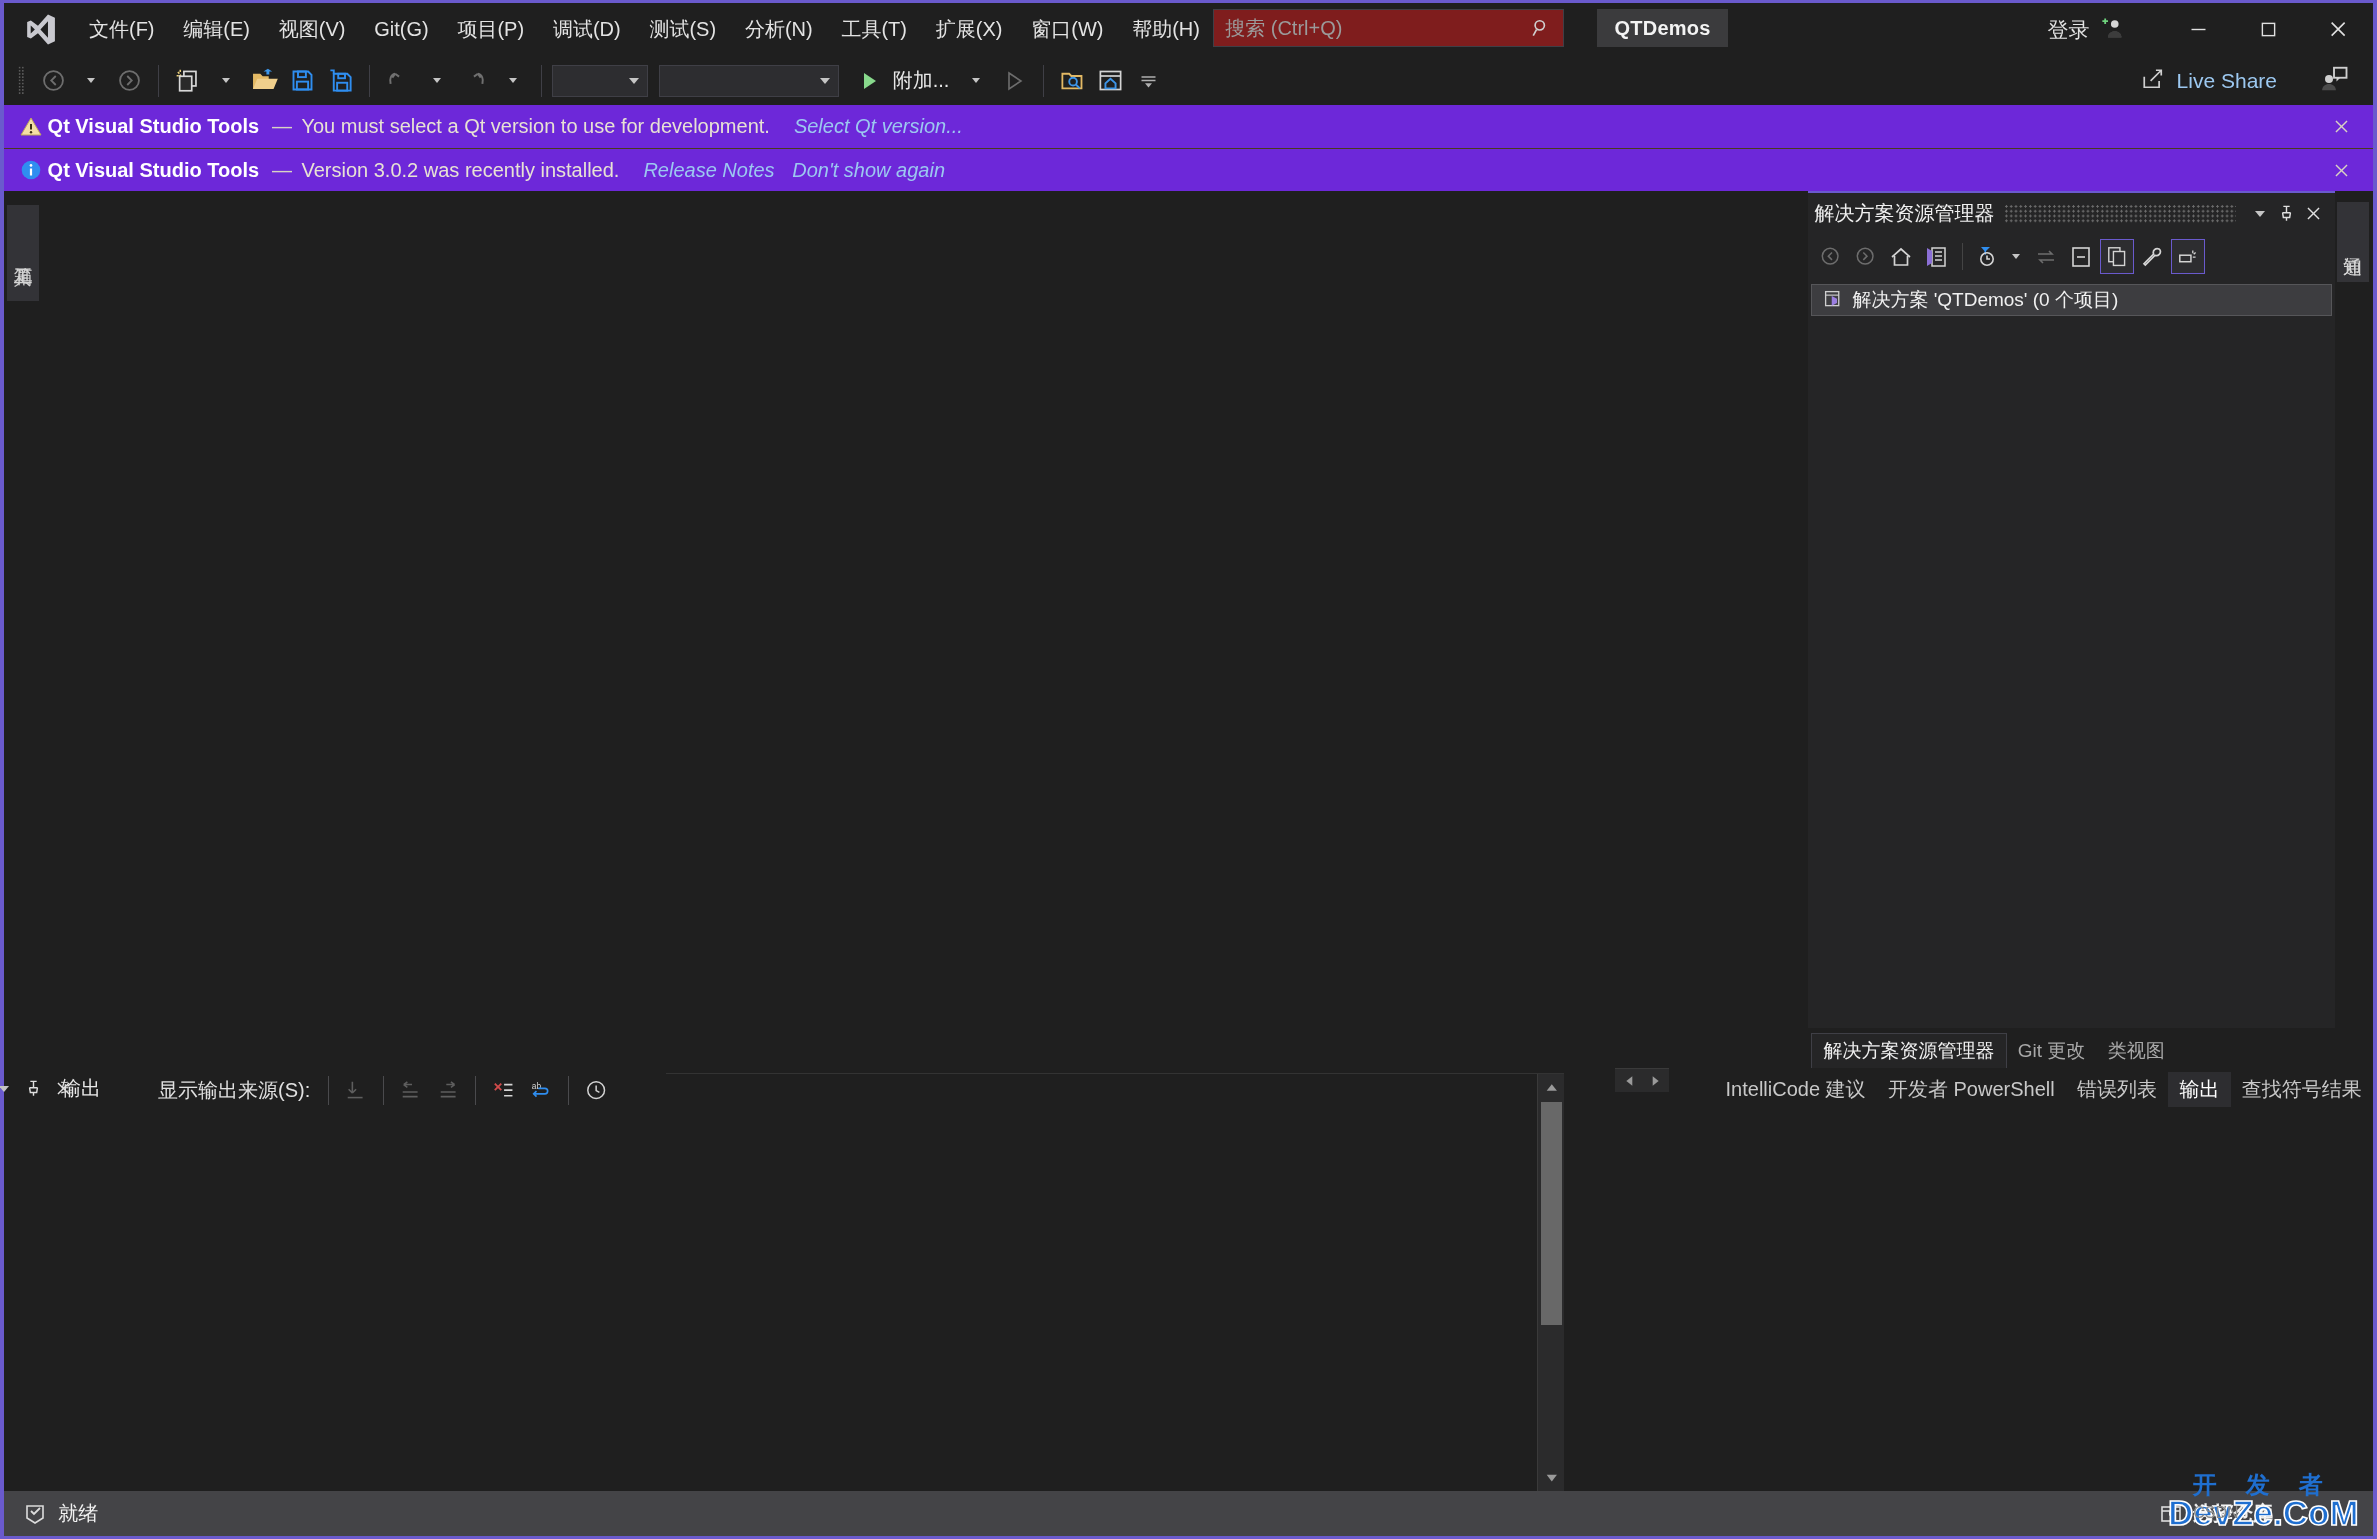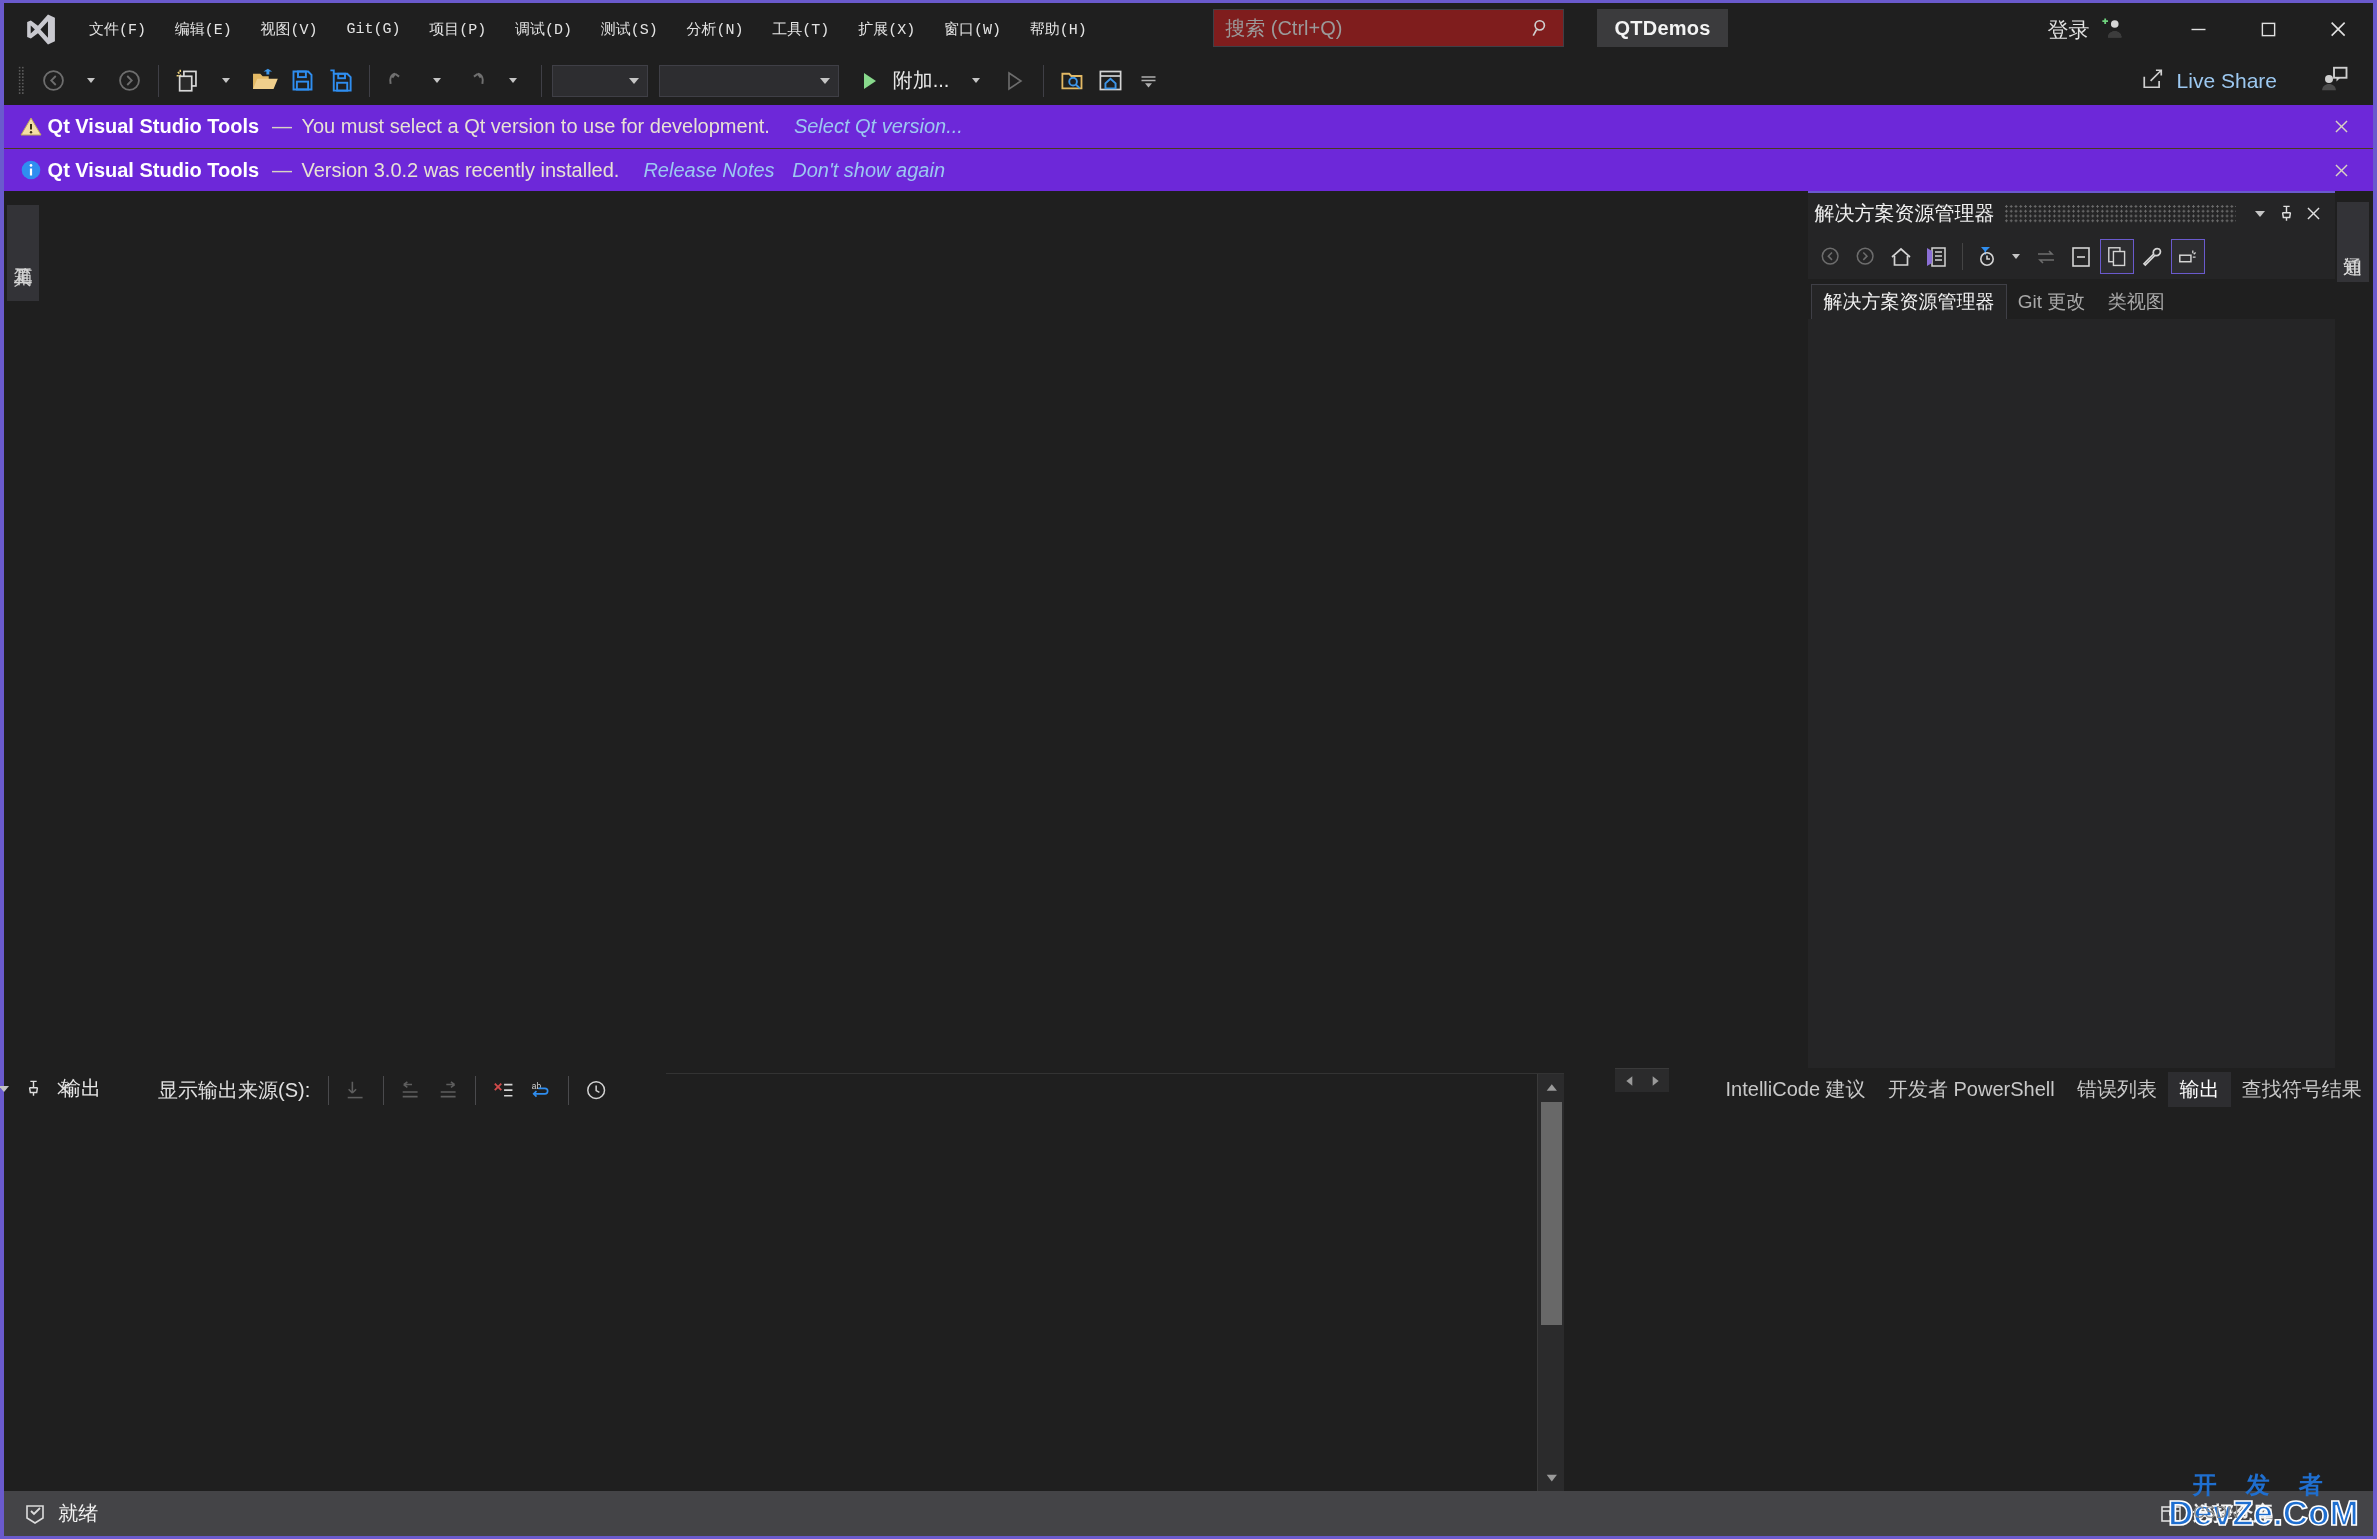--- a/index.html
+++ b/index.html
@@ -30,22 +30,22 @@
   }
   .vs-logo{
     width:45px; height:45px; margin-left:12.8px;
     display:flex;align-items:center;justify-content:center;
   }
   .menu{
     display:flex; align-items:center; height:100%;
     margin-left:12.8px;
   }
   .menu-item{
-    color:#e3e3e3; font-size:15px; padding:6.4px 14.4px;
-    white-space:nowrap; cursor:default;font-family:Liberation Mono, monospace;
+    color:#e3e3e3; font-size:20px; padding:6.4px 14.4px;
+    white-space:nowrap; cursor:default;
   }
   .search-box{
     position:absolute; left:1209px; top:6.4px;
     width:351px; height:38px;
     background:#7f1d1d; border:0.8px solid #3f3f46;
     display:flex; align-items:center;
   }
   .search-box .ph{
     color:#9b9b9b; font-size:20px; padding-left:11.2px; flex:1;
     white-space:nowrap; overflow:hidden;
@@ -621,20 +621,32 @@
         </div>
         <div class="st-btn active">
           <svg width="22.3" height="22.3" viewBox="0 0 24 24">
             <rect x="3" y="11" width="12" height="7" fill="none" stroke="#d4d4d4" stroke-width="1.6"></rect>
             <path d="M17 6v3M20 8l-2 2M20 13h-3" stroke="#d4d4d4" stroke-width="1.4"></path>
           </svg>
         </div>
       </div>
 
 
+      <div class="sol-tree">
+        <div class="tree-row">
+          <div style="display:flex;align-items:center">
+            <svg width="21" height="21" viewBox="0 0 24 24">
+              <rect x="3" y="3" width="15" height="16" fill="none" stroke="#cfcfcf" stroke-width="1.5"></rect>
+              <path d="M3 7h15" stroke="#cfcfcf" stroke-width="1.3"></path>
+              <path d="M16 11 10 8v11l6-3z" fill="#9b7fe0"></path>
+            </svg>
+          </div>
+          <div class="lbl">解决方案 'QTDemos' (0 个项目)</div>
+        </div>
+      </div>
 
       <div class="sol-tabs">
         <div class="sol-tab active">解决方案资源管理器</div>
         <div class="sol-tab">Git 更改</div>
         <div class="sol-tab">类视图</div>
       </div>
     </div>
 
     <div class="right-rail">
       <div class="rail-tab">

